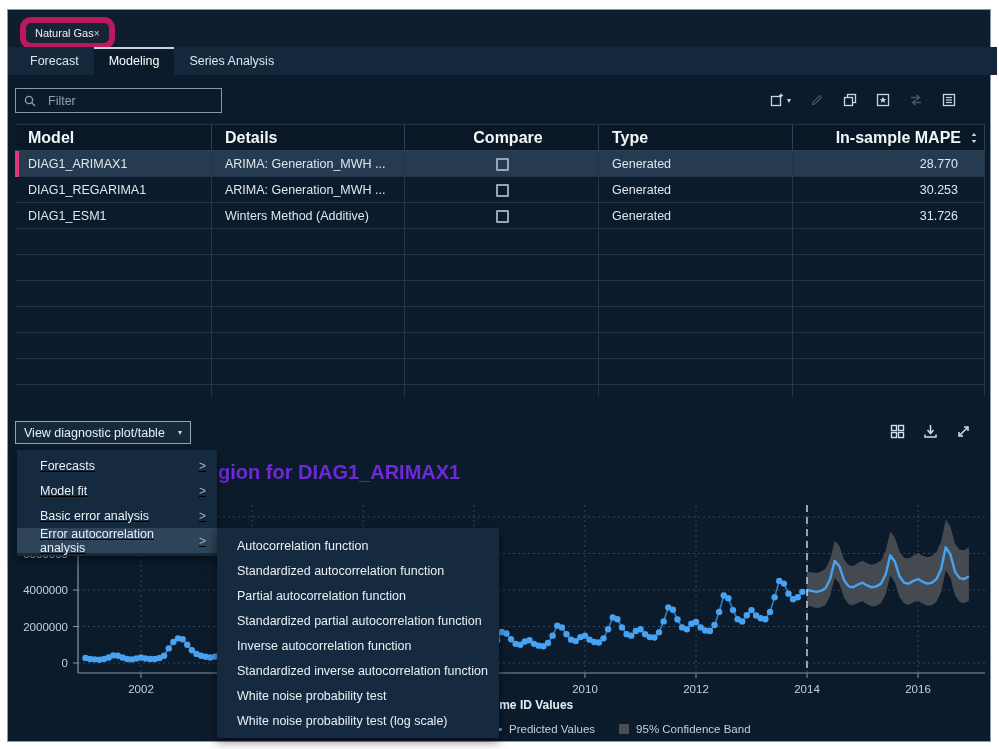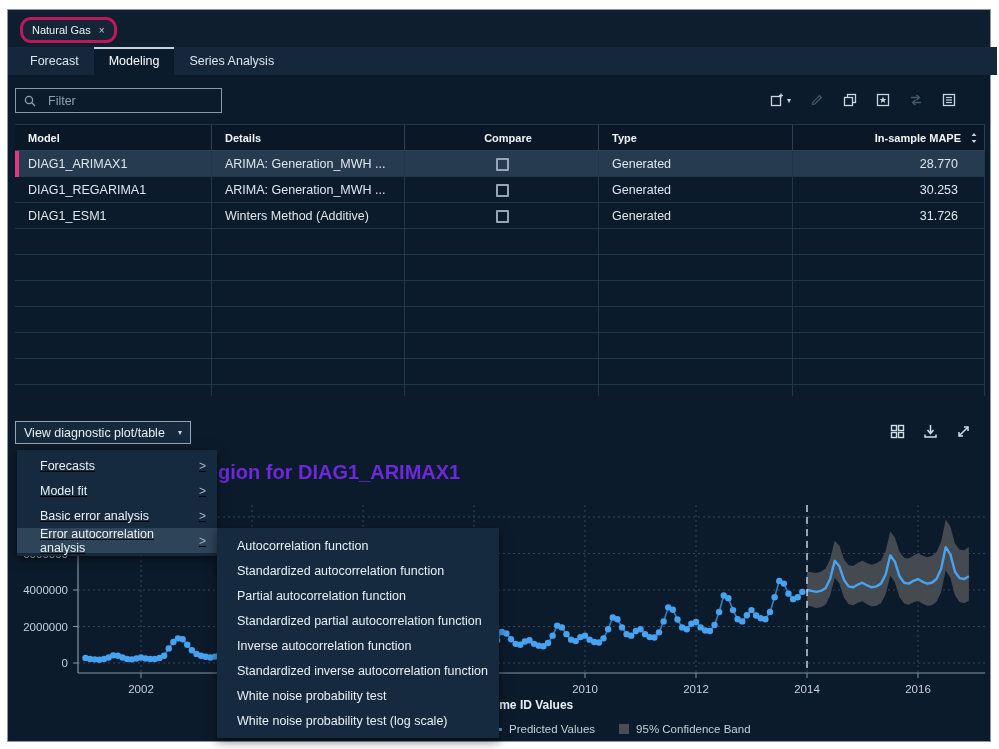--- a/index.html
+++ b/index.html
@@ -1,40 +1,40 @@
 <!DOCTYPE html>
 <html><head>
 <meta charset="utf-8">
 <style>
   html,body{margin:0;padding:0;background:#ffffff;width:999px;height:749px;overflow:hidden;
     font-family:"Liberation Sans",sans-serif;-webkit-font-smoothing:antialiased;}
   .abs{position:absolute;}
   #app{position:absolute;left:7px;top:9px;width:982px;height:731px;background:#0E1E2F;border:1px solid #8A99A9;}
   
-  #chip{left:20px;top:17px;height:20px;border:3px solid #be185d;border-radius:11px;display:flex;align-items:center;
-    gap:8px;padding:0 9px;color:#E9F0F6;font-size:11px;background:rgba(255,255,255,0.03);}
+  #chip{left:20px;top:17px;height:20px;border:6px solid #be185d;border-radius:11px;display:flex;align-items:center;
+    padding:0 9px;color:#E9F0F6;font-size:11px;background:rgba(255,255,255,0.03);}
   #chip .x{font-size:10px;color:#C6D1DB;}
   
   #tabsbar{left:8px;top:47px;width:982px;height:28px;background:#14273B;display:flex;align-items:stretch;padding-left:7px;}
   .tab{display:flex;align-items:center;padding:0 15px;color:#DCE6EE;font-size:12.5px;cursor:default;}
   .tab.active{background:#0C1B2C;box-shadow:inset 0 2px 0 #C8D2DB;color:#FFFFFF;}
   #content{left:8px;top:75px;width:982px;height:666px;background:#0C1B2C;}
   
   #filter{left:15px;top:88px;width:207px;height:25px;border:1px solid #8A99A9;display:flex;align-items:center;gap:10px;padding:0 8px;box-sizing:border-box;}
   #filter input{background:transparent;border:none;outline:none;color:#B9C6D2;font-size:12.5px;width:100%;
     font-family:"Liberation Sans",sans-serif;}
   #filter input::placeholder{color:#8EA0B0;}
   
   #toolbar{left:770px;top:90px;height:20px;display:flex;align-items:center;gap:19px;}
   .ticon{display:flex;align-items:center;gap:3px;}
   .caret{font-size:8px;color:#C9D4DE;}
   
   #thead{left:15px;top:124px;width:970px;height:27px;background:#0A1727;display:flex;box-sizing:border-box;
     border-top:1px solid #22364A;border-bottom:1px solid #2B4055;}
-  .hcell{display:flex;align-items:center;color:#F2F6F9;font-weight:bold;font-size:11px;box-sizing:border-box;border-right:1px solid #2B4055;}
+  .hcell{display:flex;align-items:center;color:#F2F6F9;font-weight:bold;font-size:16px;box-sizing:border-box;border-right:1px solid #2B4055;}
   #tbody{left:15px;top:151px;width:970px;height:245px;}
   .trow{position:absolute;left:0;width:970px;height:26px;border-bottom:1px solid #22364A;box-sizing:border-box;}
   .trow.sel{background:#273B50;}
   .cell{position:absolute;top:0;height:26px;display:flex;align-items:center;color:#DEE7EE;font-size:12.5px;box-sizing:border-box;}
   .vline{position:absolute;top:0;width:1px;background:#22364A;}
   #selbar{position:absolute;left:0;top:0;width:4px;height:26px;background:#E0387E;}
   .cbx{width:13px;height:13px;border:2px solid #97A6B4;border-radius:1px;box-sizing:border-box;background:transparent;}
   
   #diagbtn{left:15px;top:421px;width:176px;height:23px;background:#15293D;border:1px solid #95A4B3;display:flex;
     align-items:center;justify-content:space-between;padding:0 8px;box-sizing:border-box;color:#E8EFF5;font-size:12.5px;}

